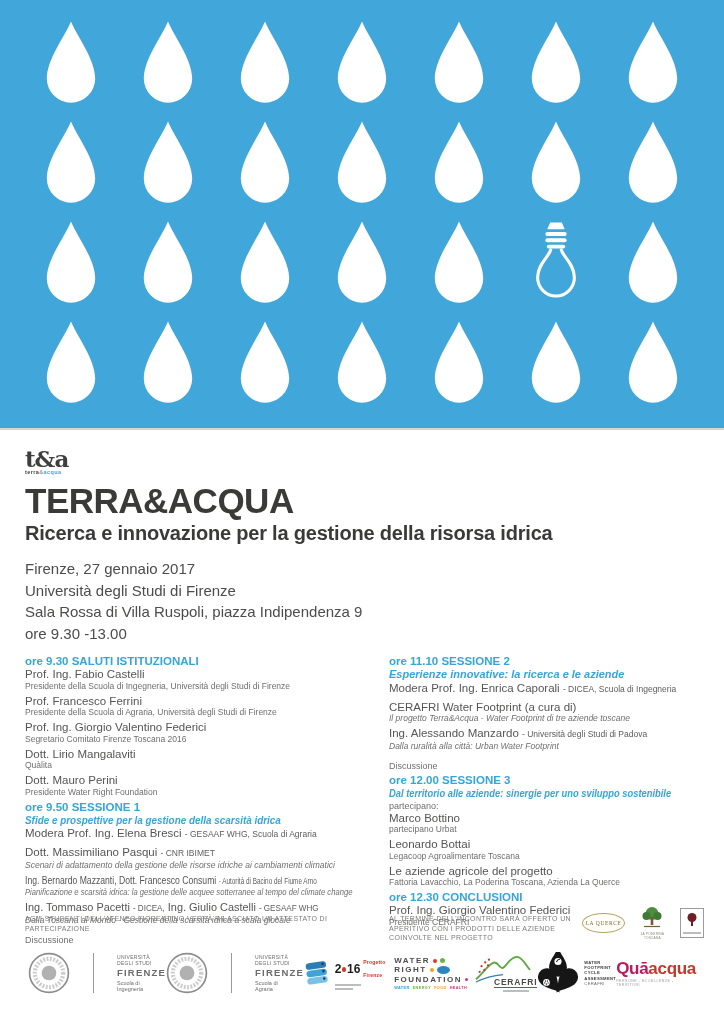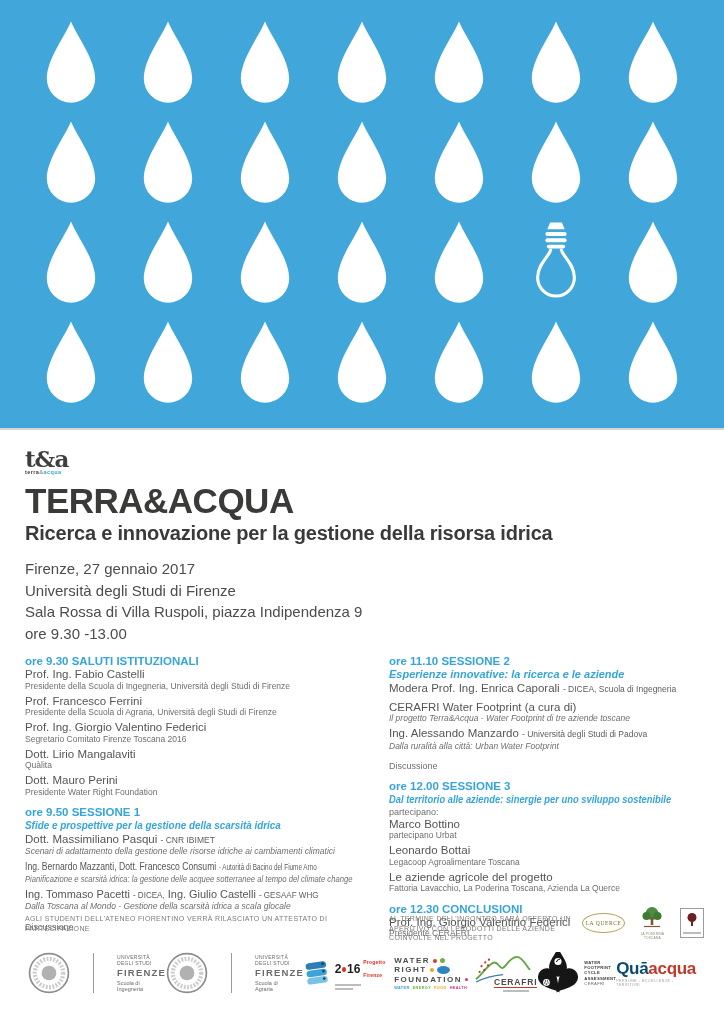--- a/index.html
+++ b/index.html
@@ -25,21 +25,21 @@
   .brand-sub .amp { color:#9a9a9a; }
   .brand-sub .blue { color:var(--accent); }
   .title { font-size:35px; font-weight:bold; color:#3a3a39; letter-spacing:-.5px; line-height:40px; margin-top:5px; }
   .subtitle { font-size:20px; font-weight:bold; color:#3a3a39; line-height:24px; letter-spacing:-.2px; }
   .info { margin-top:13px; font-size:15px; color:#4c4c4b; line-height:21.5px; }
 
   
   .program { display:flex; padding:0 25px; margin-top:11px;justify-content:center; }
   .col-left { width:340px; margin-right:24px; flex:none; }
   .col-right { flex:1; min-width:0; }
-  .sec-title { font-size:11.5px; font-weight:bold; color:var(--accent); line-height:13px; margin-top:9px; }
+  .sec-title { font-size:11.5px; font-weight:bold; color:var(--accent); line-height:13px; margin-top:3px; }
   .sec-title.first { margin-top:0; }
   .sec-theme { font-size:11px; font-weight:bold; font-style:italic; color:var(--accent); line-height:12.5px; margin-bottom:1px; }
   .mod-line { font-size:11.5px; color:#565655; line-height:13px; margin-bottom:5px; }
   .aff { font-size:8.5px; color:#5c5c5b; }
   .entry { margin-bottom:3.5px; }
   .entry .name { font-size:11.5px; color:#555554; line-height:12.5px; }
   .entry .sub { font-size:8.5px; color:#6e6e6d; line-height:9.5px; margin-top:1px; }
   .it { font-style:italic; }
   .closing { font-size:9px; color:#6e6e6d; margin-top:10px; }
   .lead-in { font-size:9px; color:#6e6e6d; line-height:11px; }
@@ -88,21 +88,21 @@
   .wrf-tagline { font-size:3.8px; font-weight:bold; letter-spacing:.4px; margin-top:2px; display:flex; gap:3px; }
   .logo-cerafri { flex-direction:column; align-items:center; }
   .cerafri-name { font-size:8.5px; font-weight:bold; color:#4a4a49; letter-spacing:.8px; border-bottom:1.5px solid #c0392b; line-height:10px; margin-top:-6px; margin-left:26px; }
   .cerafri-sub { margin-left:26px; }
   .logo-wfca { gap:5px; }
   .wfca-text { color:#3c3c3b; }
   .wfca-text div { font-size:4.2px; font-weight:bold; letter-spacing:.3px; line-height:5.2px; }
   .wfca-text .lite { font-weight:normal; color:#6d6d6c; }
   .logo-qualita { flex-direction:column; align-items:flex-start; }
   .qualita-word { font-size:17px; font-weight:bold; line-height:18px; letter-spacing:-.3px; }
-  .qualita-word .g { color:#0c4a6e; }
+  .qualita-word .g { color:#be185d; }
   .qualita-word .r { color:#c0392b; }
   .qualita-tag { font-size:3.6px; color:#9a9a98; letter-spacing:.5px; margin-top:1px; }
 </style>
 </head>
 <body>
 
 <div class="banner">
     <div>
   <svg viewBox="0 0 62 92">
     <path d="M31 2 C 25 17 6 41 6 61 a 25 25 0 0 0 50 0 C 56 41 37 17 31 2 Z" fill="#ffffff"></path>
@@ -284,20 +284,21 @@
       <div class="name">Dott. Lirio Mangalaviti</div>
       <div class="sub">Quàlita</div>
     </div>
     <div class="entry">
       <div class="name">Dott. Mauro Perini</div>
       <div class="sub">Presidente Water Right Foundation</div>
     </div>
 
     <div class="sec-title">ore 9.50 SESSIONE 1</div>
     <div class="sec-theme sqz90">Sfide e prospettive per la gestione della scarsità idrica</div>
+    <div class="mod-line"><span>Modera Prof. Ing. Elena Bresci</span> <span class="aff">- GESAAF WHG, Scuola di Agraria</span></div>
     <div class="entry">
       <div class="name"><span>Dott. Massimiliano Pasqui</span> <span class="aff">- CNR IBIMET</span></div>
       <div class="sub it">Scenari di adattamento della gestione delle risorse idriche ai cambiamenti climatici</div>
     </div>
     <div class="entry">
       <div class="name sqz75"><span>Ing. Bernardo Mazzanti, Dott. Francesco Consumi</span> <span class="aff">- Autorità di Bacino del Fiume Arno</span></div>
       <div class="sub it sqz90">Pianificazione e scarsità idrica: la gestione delle acquee sotterranee al tempo del climate change</div>
     </div>
     <div class="entry">
       <div class="name sqz95"><span>Ing. Tommaso Pacetti</span> <span class="aff">- DICEA,</span> <span>Ing. Giulio Castelli</span> <span class="aff">- GESAAF WHG</span></div>

